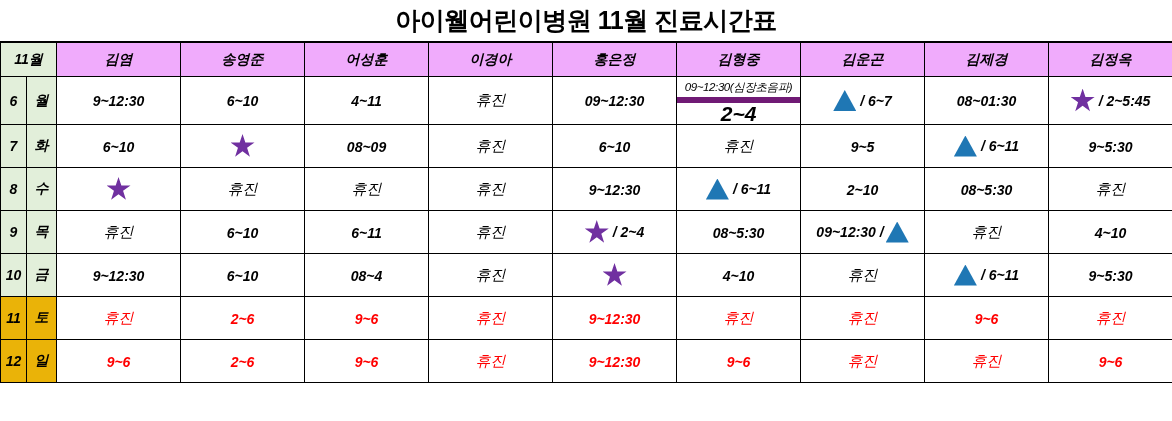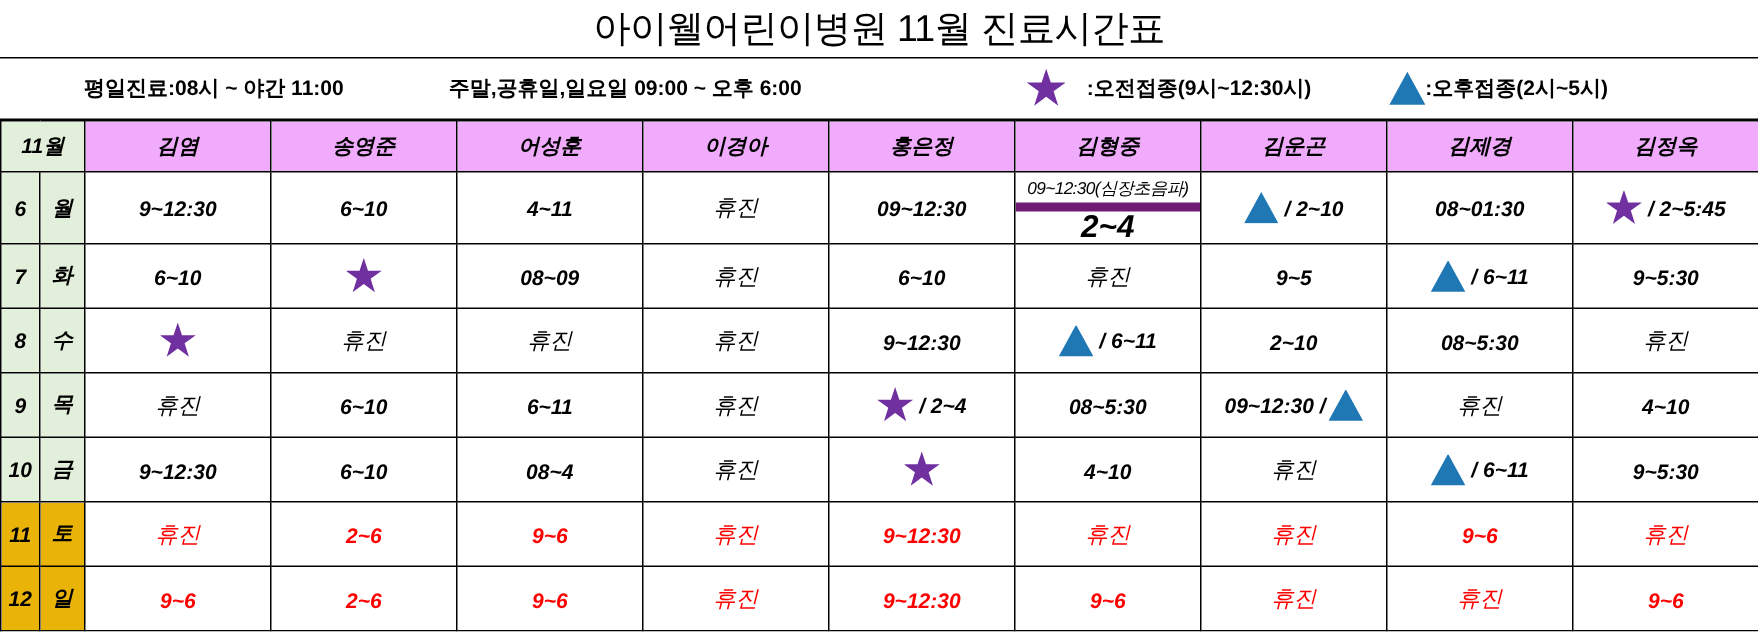--- a/index.html
+++ b/index.html
@@ -26,21 +26,21 @@
   .title-bar {
     height: 42px;
     display: flex;
     align-items: center;
     justify-content: center;
     border-bottom: 1px solid #000;
     box-sizing: border-box;
   }
   .title-text {
     font-size: 25px;
-    font-weight: normal;
+    font-weight: bold;
     letter-spacing: -0.5px;
     color: #000;
   }
 
   
   .legend-bar {
     height: 45px;
     display: flex;
     align-items: center;
     box-sizing: border-box;
@@ -159,32 +159,20 @@
 </style>
 </head>
 <body>
 
 <div class="page">
 
   <div class="title-bar">
     <div class="title-text">아이웰어린이병원 11월 진료시간표</div>
   </div>
 
-  <div class="legend-bar">
-    <span class="legend-item legend-hours-1">평일진료:08시 ~ 야간 11:00</span>
-    <span class="legend-item legend-hours-2">주말,공휴일,일요일 09:00 ~ 오후 6:00</span>
-    <span class="legend-item legend-sym-item">
-      <span class="sym star"></span>
-      <span class="legend-label">:오전접종(9시~12:30시)</span>
-    </span>
-    <span class="legend-item">
-      <span class="sym tri"></span>
-      <span class="legend-label">:오후접종(2시~5시)</span>
-    </span>
-  </div>
 
   <table class="sched">
     <colgroup>
       <col class="col-num">
         <col class="col-dow">
       <col class="col-doc">
         <col class="col-doc">
         <col class="col-doc">
       <col class="col-doc">
         <col class="col-doc">
@@ -213,21 +201,21 @@
           <td class="dow">월</td>
           <td class="cell"><span><span class="ctext">9~12:30</span></span></td>
           <td class="cell"><span><span class="ctext">6~10</span></span></td>
           <td class="cell"><span><span class="ctext">4~11</span></span></td>
           <td class="cell"><span><span class="ctext rest">휴진</span></span></td>
           <td class="cell"><span><span class="ctext">09~12:30</span></span></td>
           <td class="cell split">
             <div class="split-top">09~12:30(심장초음파)</div>
             <div class="split-bot">2~4</div>
           </td>
-          <td class="cell"><span><span class="tri sm"></span><span class="ctext" style="margin-left: 4px;">/ 2~10</span></span></td>
+          <td class="cell"><span><span class="tri sm"></span><span class="ctext" style="margin-left: 4px;">/ 6~7</span></span></td>
           <td class="cell"><span><span class="ctext">08~01:30</span></span></td>
           <td class="cell"><span><span class="star sm"></span><span class="ctext" style="margin-left: 4px;">/ 2~5:45</span></span></td>
         </tr>
         <tr>
           <td class="num">7</td>
           <td class="dow">화</td>
           <td class="cell"><span><span class="ctext">6~10</span></span></td>
           <td class="cell"><span><span class="star sm"></span></span></td>
           <td class="cell"><span><span class="ctext">08~09</span></span></td>
           <td class="cell"><span><span class="ctext rest">휴진</span></span></td>

